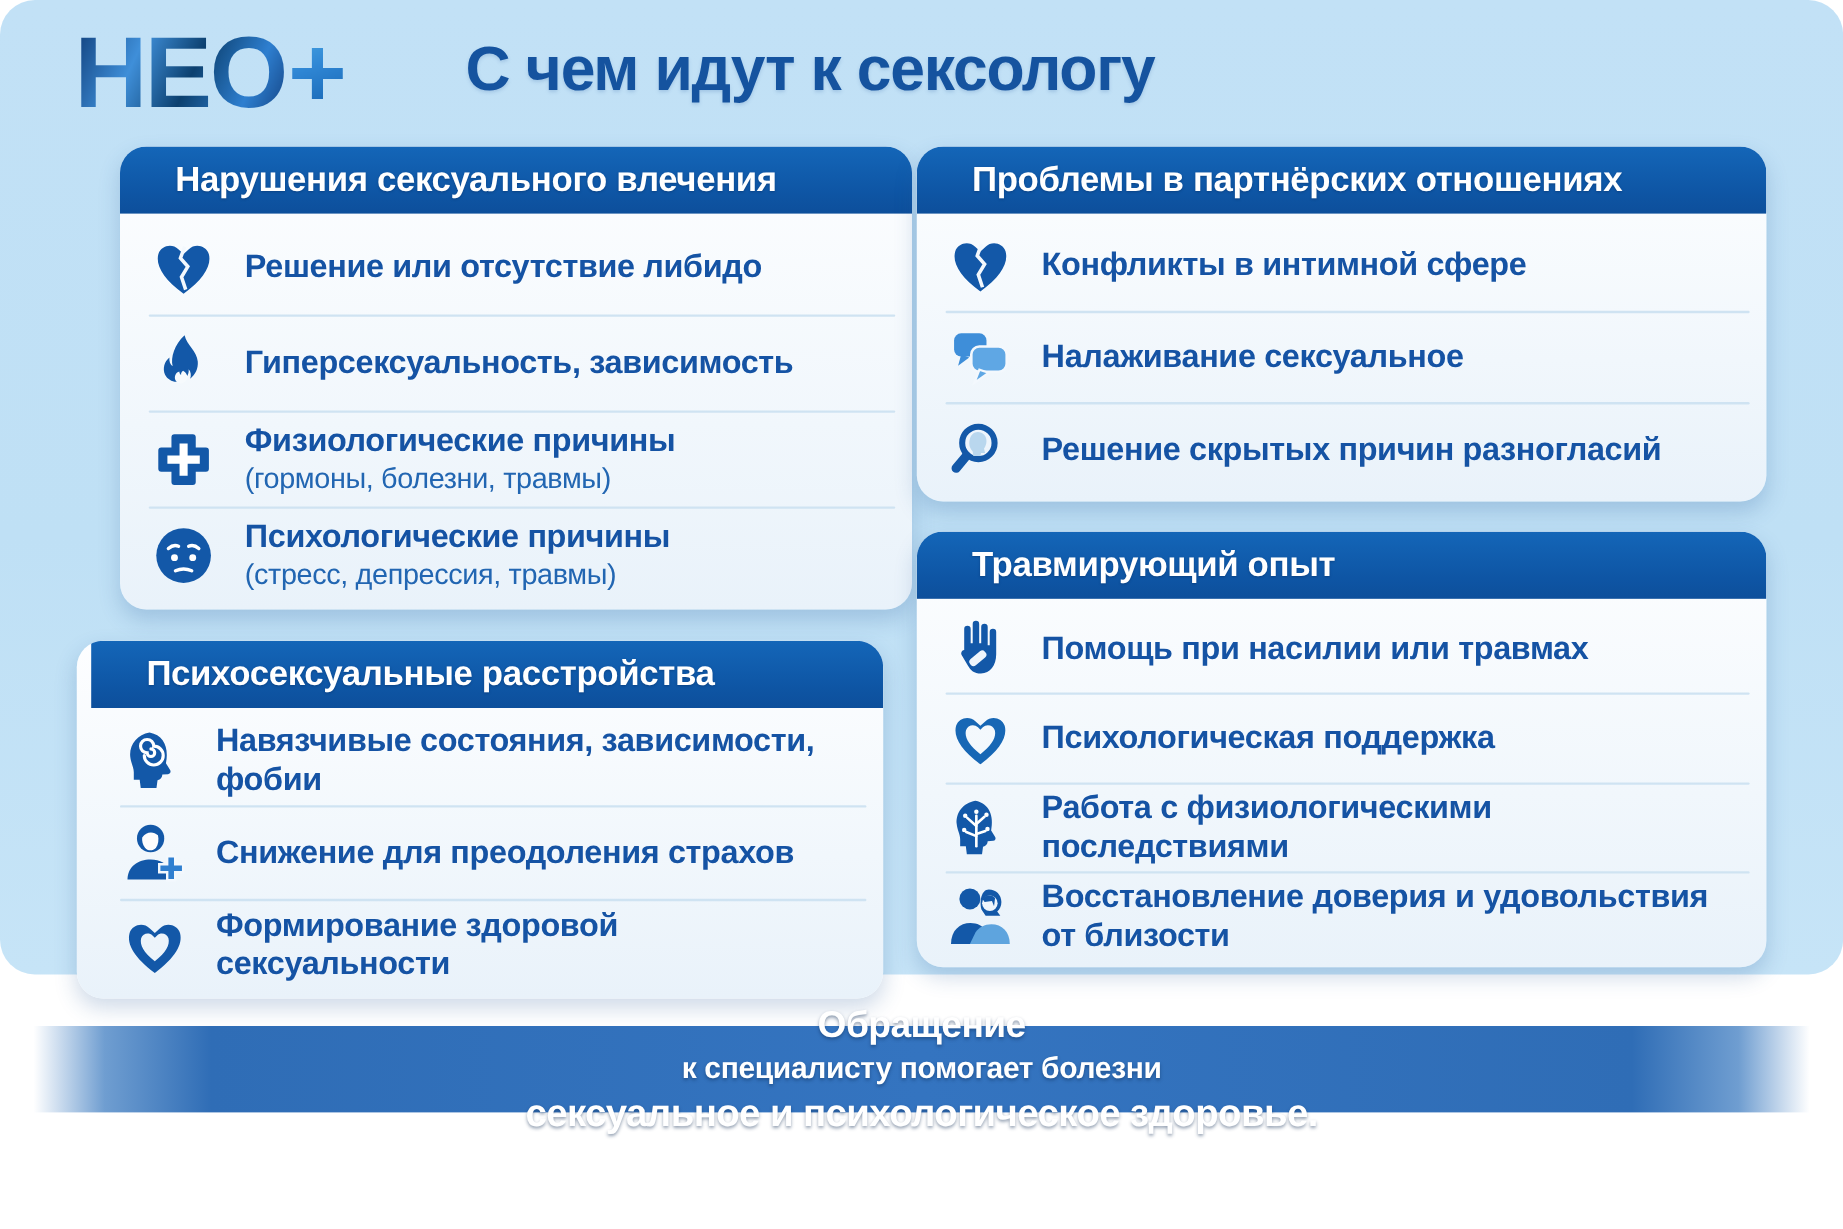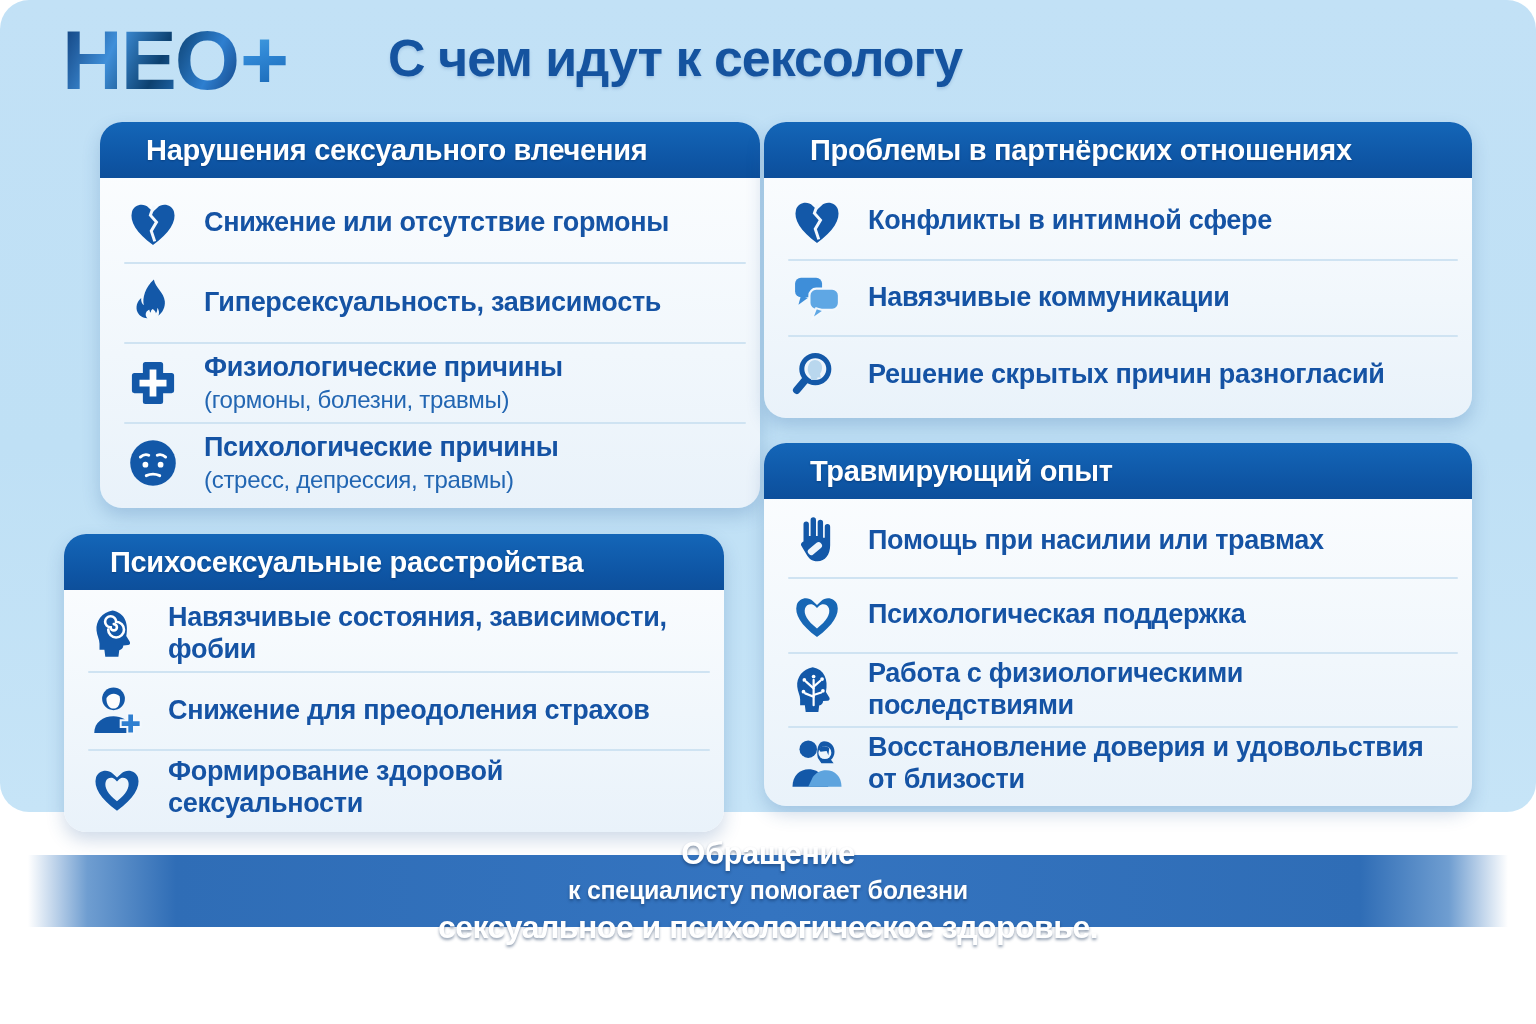--- a/index.html
+++ b/index.html
@@ -34,21 +34,21 @@
     letter-spacing:-1px;
   }
   
   .card{
     position:absolute;border-radius:22px;overflow:hidden;
     background:linear-gradient(180deg,#fdfeff 0%,#f1f7fc 60%,#e9f2fa 100%);
     box-shadow:0 8px 18px rgba(35,85,150,.22);
   }
   .card-1{left:64px;top:122px;width:660px;height:386px;margin-left:36px;}
   .card-2{left:764px;top:122px;width:708px;height:296px;}
-  .card-3{left:64px;top:534px;width:660px;height:298px;}
+  .card-3{left:64px;top:534px;width:660px;height:298px;padding-left:12px;}
   .card-4{left:764px;top:443px;width:708px;height:363px;}
   .card-head{
     height:56px;display:flex;align-items:center;
     padding-left:46px;box-sizing:border-box;
     background:linear-gradient(180deg,#1466b8 0%,#0e55a4 70%,#0d4f9b 100%);
     color:#ffffff;font-size:29px;font-weight:bold;letter-spacing:-.3px;
     text-shadow:0 1px 2px rgba(0,30,70,.35);
   }
   .card-body{
     display:flex;flex-direction:column;justify-content:space-evenly;
@@ -89,21 +89,21 @@
     <div class="card-head">Нарушения сексуального влечения</div>
     <div class="card-body">
       <div class="row">
         <span class="icon">
           <svg width="56" height="56" viewBox="0 0 64 64">
               <path fill="#1358a8" d="M32 57C13 43 5 30 8 19c2.5-8 13-10.5 19-4.5L32 19l5-4.5c6-6 16.5-3.5 19 4.5 3 11-5 24-24 38z"></path>
               <polyline points="33,12 29,23 36,31 30,41 34,53" fill="none" stroke="#f3f8fd" stroke-width="3.4"></polyline>
             </svg>
         </span>
         <div class="txt">
-            <div class="main">Снижение или отсутствие гормоны</div>
+            <div class="main">Решение или отсутствие либидо</div>
           </div>
       </div>
       <div class="divider"></div>
       <div class="row">
         <span class="icon">
           <svg width="54" height="54" viewBox="0 0 64 64">
               <path fill="#1358a8" d="M33 4c2 10 12 15 13 26 .6 7-2.4 13-7.5 17 1.2-3.4.8-7-1.5-9.5.6 6-3 9.5-7.5 11.5-6 2.6-13-.4-15.8-6C11 37 13 30 18 26c-.4 4 .8 6.8 3.2 8.6C19 26 23 13 33 4z"></path>
               <path fill="#f6fafd" d="M31.5 39c4 2.2 5.3 6.4 3 9.8-1.6 2.3-4.6 3.3-7.2 2.3-3.4-1.2-4.9-5-3.3-8.2.8-1.6 2.2-2.6 3.8-3 0 1.5.6 2.7 1.8 3.5-.4-1.6 0-3 1.9-4.4z"></path>
             </svg>
         </span>
@@ -162,21 +162,21 @@
       <div class="row">
         <span class="icon">
           <svg width="54" height="54" viewBox="0 0 64 64">
               <rect x="6" y="8" width="32" height="23" rx="7" fill="#3e8ed9"></rect>
               <path d="M13 29l-3 11 11-8z" fill="#3e8ed9"></path>
               <rect x="23" y="21" width="35" height="25" rx="8" fill="#5fa7e4" stroke="#f3f8fd" stroke-width="2.6"></rect>
               <path d="M31 44l-5 13 14-10z" fill="#5fa7e4" stroke="#f3f8fd" stroke-width="2.2"></path>
             </svg>
         </span>
         <div class="txt">
-            <div class="main">Навязчивые коммуникации</div>
+            <div class="main">Налаживание сексуальное</div>
           </div>
       </div>
       <div class="divider"></div>
       <div class="row">
         <span class="icon">
           <svg width="54" height="54" viewBox="0 0 64 64">
               <circle cx="30" cy="25" r="16" fill="#eef5fc" stroke="#1358a8" stroke-width="6"></circle>
               <path fill="#b9d7ee" d="M26 15c6-2.4 12 1.6 12 8 0 3-1 5.4-2.4 7.4l1 4.6h-4l-.6 3h-7l-.6-4.6c-2-2-3.4-4.8-3.4-7.8 0-5 2-9 5-10.6z"></path>
               <path d="M18 38L8 50" stroke="#1358a8" stroke-width="9" stroke-linecap="round"></path>
             </svg>

